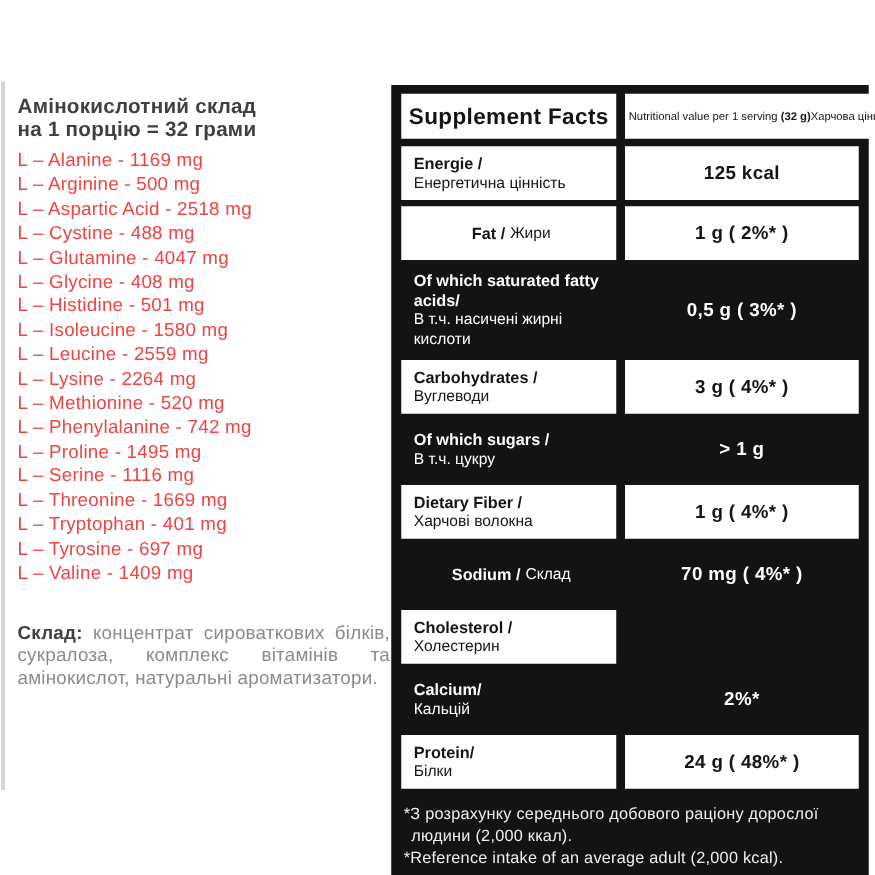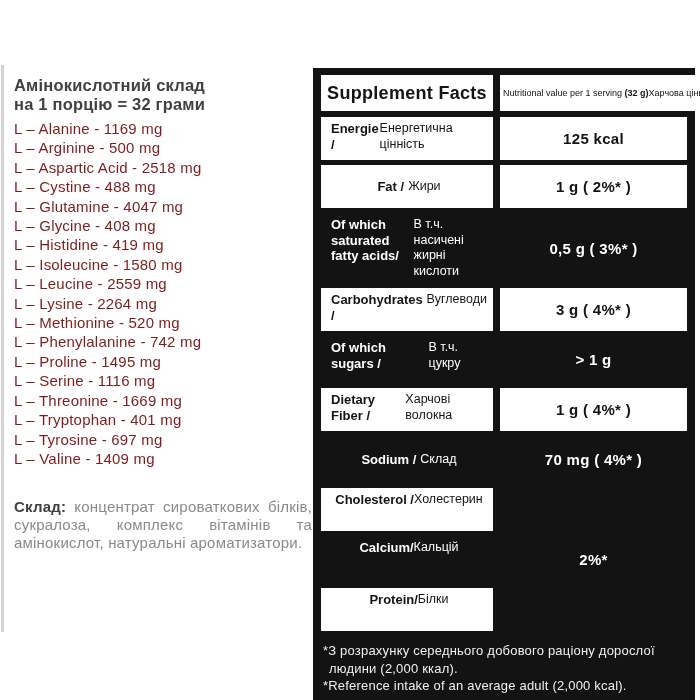--- a/index.html
+++ b/index.html
@@ -12,35 +12,35 @@
 
   
   .left-rule{position:absolute;left:1px;top:65px;width:3px;height:567px;background:#d4d4d4;}
 
   
   .left-col{position:absolute;left:14px;top:76px;width:298px;}
   .amino-title div{
     font-size:16.5px;font-weight:700;color:#404040;line-height:19px;letter-spacing:.2px;
   }
   .amino-list{list-style:none;margin:5px 0 0;padding:0;
-    font-size:15px;line-height:19.4px;color:#7f1d1d;letter-spacing:.2px;}
+    font-size:15px;line-height:19.4px;color:#ef4444;letter-spacing:.2px;}
   .composition{margin:30px 0 0;font-size:15px;line-height:18px;color:#8a8a8a;
     text-align:justify;text-align-last:left;letter-spacing:.2px;}
   .comp-label{font-weight:700;color:#404040;}
 
   
   .facts-panel{
     position:absolute;left:313px;top:68px;width:382px;height:634px;
     background:#131313;box-sizing:border-box;padding:7px 8px 0;
     display:flex;flex-direction:column;color:#fff;
   }
   .frow{display:flex;gap:7px;margin-bottom:5px;box-sizing:border-box;}
   .fcell{box-sizing:border-box;}
   .flabel{flex:0 0 172px;padding:4px 6px 4px 10px;
-    display:flex;flex-direction:row;justify-content:center;}
+    display:flex;flex-direction:column;justify-content:center;}
   .frow.inline-label .flabel{flex-direction:row;align-items:center;flex-wrap:wrap;}
   .fvalue{flex:1;display:flex;align-items:center;justify-content:center;
     font-weight:700;font-size:15px;letter-spacing:.3px;text-align:center;}
   .frow.white{min-height:43px;}
   .frow.white .fcell{background:#ffffff;color:#141414;}
   .frow.black{min-height:47px;color:#ffffff;}
   .en{font-weight:700;font-size:13px;line-height:15.5px;display:block;}
   .uk{font-weight:400;font-size:12.5px;line-height:15.5px;display:block;}
   .frow.inline-label .uk{margin-left:4px;display:inline;}
   .frow.inline-label .en{display:inline;}
@@ -72,21 +72,21 @@
       <div>Амінокислотний склад</div>
       <div>на 1 порцію = 32 грами</div>
     </div>
     <ul class="amino-list">
         <li>L – Alanine - 1169 mg</li>
         <li>L – Arginine - 500 mg</li>
         <li>L – Aspartic Acid - 2518 mg</li>
         <li>L – Cystine - 488 mg</li>
         <li>L – Glutamine - 4047 mg</li>
         <li>L – Glycine - 408 mg</li>
-        <li>L – Histidine - 419 mg</li>
+        <li>L – Histidine - 501 mg</li>
         <li>L – Isoleucine - 1580 mg</li>
         <li>L – Leucine - 2559 mg</li>
         <li>L – Lysine - 2264 mg</li>
         <li>L – Methionine - 520 mg</li>
         <li>L – Phenylalanine - 742 mg</li>
         <li>L – Proline - 1495 mg</li>
         <li>L – Serine - 1116 mg</li>
         <li>L – Threonine - 1669 mg</li>
         <li>L – Tryptophan - 401 mg</li>
         <li>L – Tyrosine - 697 mg</li>
@@ -165,20 +165,21 @@
             <span class="en">Calcium/</span>
             <span class="uk">Кальцій</span>
           </div>
           <div class="fcell fvalue">2%*</div>
         </div>
         <div class="frow white">
           <div class="fcell flabel">
             <span class="en">Protein/</span>
             <span class="uk">Білки</span>
           </div>
+          <div class="fcell fvalue">24 g ( 48%* )</div>
         </div>
       </div>
 
     <div class="footnote">
       <p>*З розрахунку середнього добового раціону дорослої людини (2,000 ккал).</p>
       <p>*Reference intake of an average adult (2,000 kcal).</p>
     </div>
   </section>
 
 </div>

